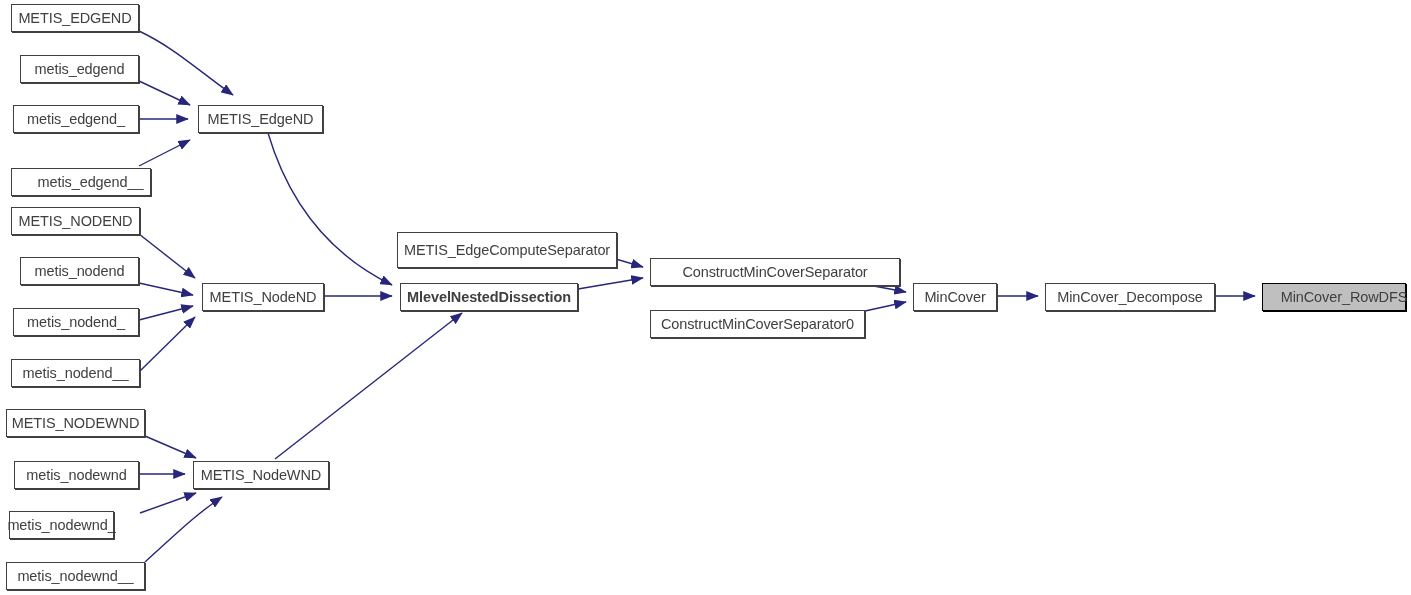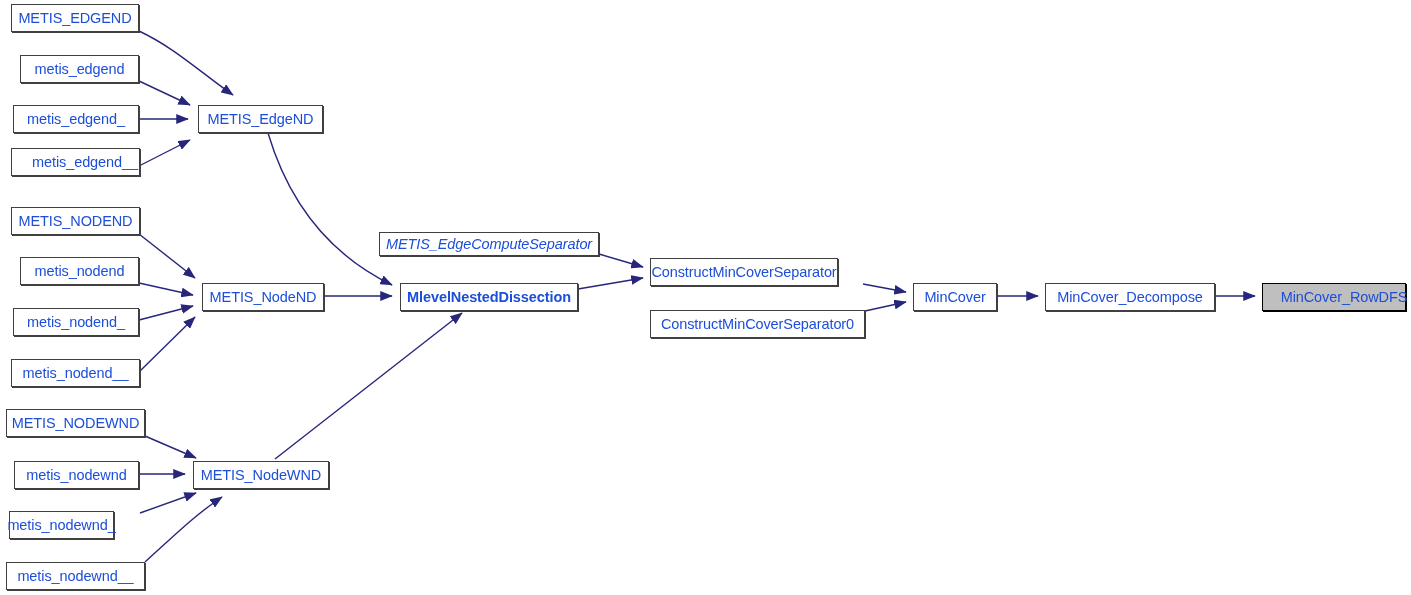--- a/index.html
+++ b/index.html
@@ -28,21 +28,21 @@
     position: absolute;
     box-sizing: border-box;
     background: #ffffff;
     border: 1px solid #404040;
     box-shadow: 1px 1px 0 0 #404040;
     display: flex;
     align-items: center;
     justify-content: center;
     font-family: "Liberation Sans", sans-serif;
     font-size: 14.5px;
-    color: #1d4ed8;
+    color: #404040;
     white-space: nowrap;
     letter-spacing: -0.1px;
     z-index: 2;
   }
   .node.highlight {
     background: #bfbfbf;
     border: 1px solid #000000;
     box-shadow: 1px 1px 0 0 #000000;
     padding-left: 20px;
   }
@@ -86,21 +86,21 @@
   <div id="nodes-group">
       <div class="node" style="left: 11px; top: 4px; width: 128px; height: 28px;">
         <span>METIS_EDGEND</span>
       </div>
       <div class="node" style="left: 20px; top: 55px; width: 119px; height: 28px;">
         <span>metis_edgend</span>
       </div>
       <div class="node" style="left: 13px; top: 105px; width: 126px; height: 28px;">
         <span>metis_edgend_</span>
       </div>
-      <div class="node" style="left: 11px; top: 148px; width: 129px; height: 28px; padding-left: 19px;">
+      <div class="node" style="left: 11px; top: 168px; width: 140px; height: 28px; padding-left: 19px;">
         <span>metis_edgend__</span>
       </div>
       <div class="node" style="left: 198px; top: 105px; width: 125px; height: 28px;">
         <span>METIS_EdgeND</span>
       </div>
       <div class="node" style="left: 11px; top: 207px; width: 129px; height: 28px;">
         <span>METIS_NODEND</span>
       </div>
       <div class="node" style="left: 20px; top: 257px; width: 119px; height: 28px;">
         <span>metis_nodend</span>
@@ -122,27 +122,27 @@
       </div>
       <div class="node" style="left: 9px; top: 511px; width: 105px; height: 28px;">
         <span>metis_nodewnd_</span>
       </div>
       <div class="node" style="left: 6px; top: 562px; width: 139px; height: 28px;">
         <span>metis_nodewnd__</span>
       </div>
       <div class="node" style="left: 193px; top: 461px; width: 136px; height: 28px;">
         <span>METIS_NodeWND</span>
       </div>
-      <div class="node" style="left: 379px; top: 232px; width: 220px; height: 24px; font-style: italic;">
+      <div class="node" style="left: 397px; top: 232px; width: 220px; height: 36px;">
         <span>METIS_EdgeComputeSeparator</span>
       </div>
       <div class="node" style="left: 400px; top: 283px; width: 178px; height: 28px; font-weight: bold;">
         <span>MlevelNestedDissection</span>
       </div>
-      <div class="node" style="left: 650px; top: 258px; width: 188px; height: 28px;">
+      <div class="node" style="left: 650px; top: 258px; width: 250px; height: 28px;">
         <span>ConstructMinCoverSeparator</span>
       </div>
       <div class="node" style="left: 650px; top: 310px; width: 215px; height: 28px;">
         <span>ConstructMinCoverSeparator0</span>
       </div>
       <div class="node" style="left: 913px; top: 283px; width: 84px; height: 28px;">
         <span>MinCover</span>
       </div>
       <div class="node" style="left: 1045px; top: 283px; width: 170px; height: 28px;">
         <span>MinCover_Decompose</span>

